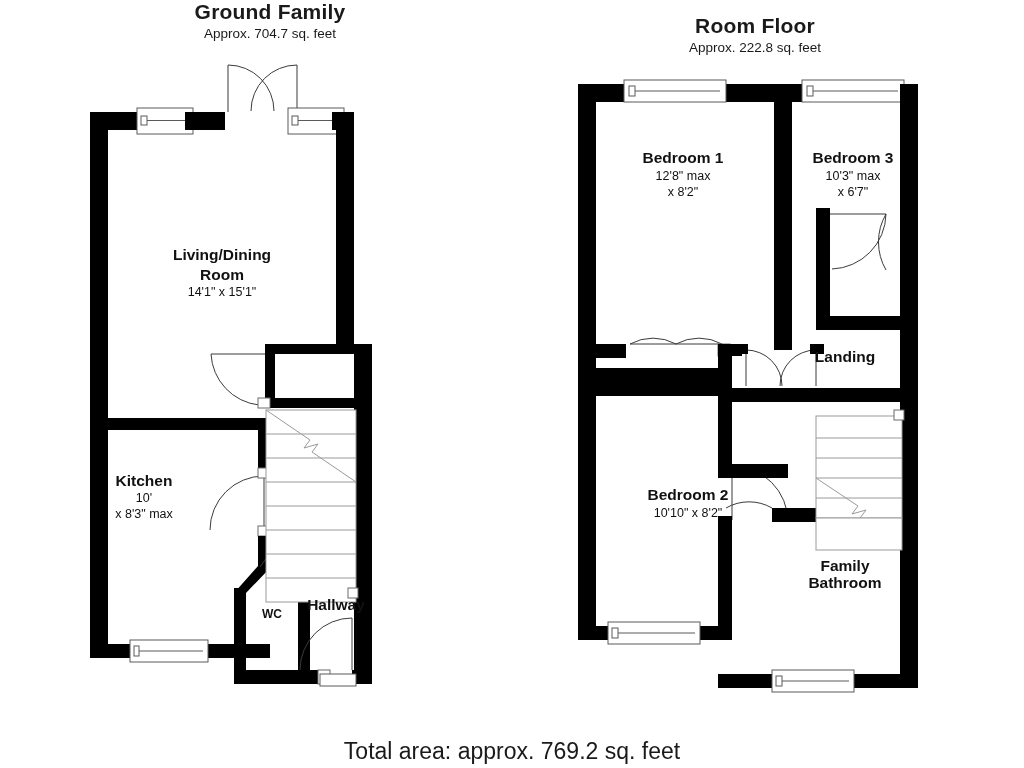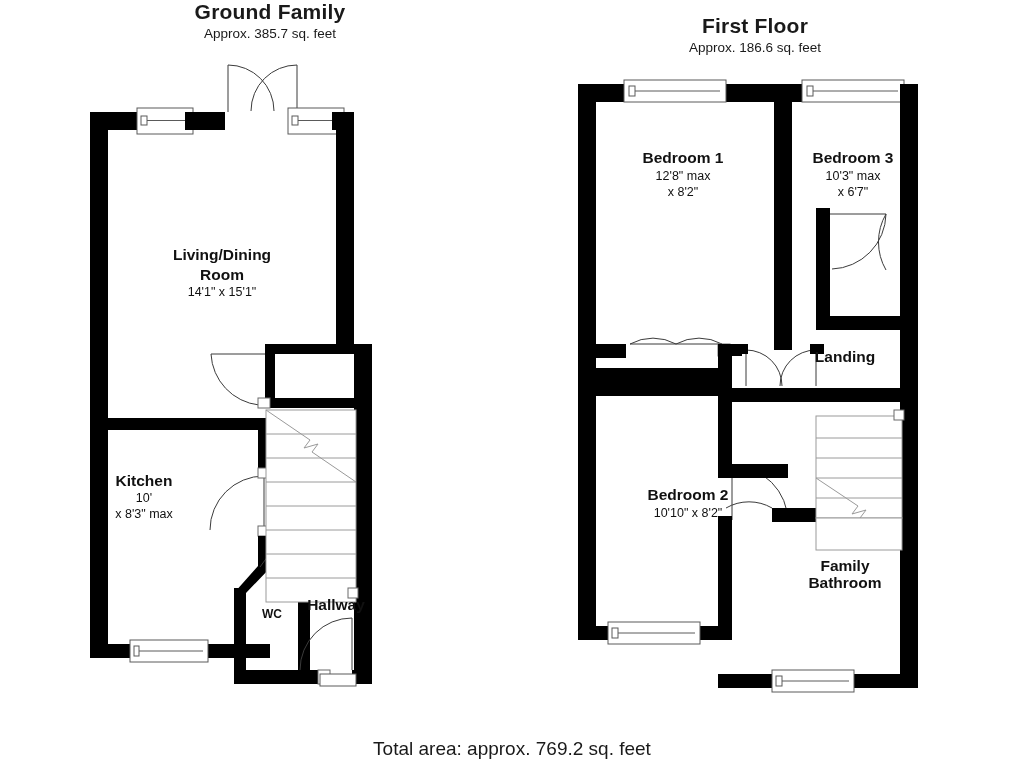--- a/index.html
+++ b/index.html
@@ -37,21 +37,21 @@
   #ground-sub   { left: 105px; top: 26px; width: 330px; }
   #first-title  { left: 590px; top: 14px; width: 330px; }
   #first-sub    { left: 590px; top: 40px; width: 330px; }
 
   .total-area {
     position: absolute;
     left: 0;
     top: 738px;
     width: 1024px;
     text-align: center;
-    font-size: 19px;
+    font-size: 23px;
     color: #1a1a1a;
   }
   svg { display: block; }
   .plan-svg {
     position: absolute;
     left: 0;
     top: 0;
   }
   text {
     font-family: "Liberation Sans", sans-serif;
@@ -103,24 +103,24 @@
     fill: none;
   }
   .jamb { fill: #ffffff; stroke: #6a6a6a; stroke-width: 1; }
 </style>
 </head>
 <body>
 
 <div class="page">
 
   <div class="floor-title" id="ground-title">Ground Family</div>
-  <div class="floor-sub" id="ground-sub">Approx. 385.7 sq. feet</div>
-
-  <div class="floor-title" id="first-title">First Floor</div>
-  <div class="floor-sub" id="first-sub">Approx. 186.6 sq. feet</div>
+  <div class="floor-sub" id="ground-sub">Approx. 704.7 sq. feet</div>
+
+  <div class="floor-title" id="first-title">Room Floor</div>
+  <div class="floor-sub" id="first-sub">Approx. 222.8 sq. feet</div>
 
   <svg class="plan-svg" id="ground-svg" width="520" height="720" viewBox="0 0 520 720" style="left:0px; top:48px;">
 
     <rect class="wall" x="90" y="64" width="95" height="18"></rect>
 
     <g>
       <rect class="win-frame" x="137" y="60" width="56" height="26"></rect>
       <line class="win-line" x1="142" y1="72.5" x2="188" y2="72.5"></line>
       <rect class="win-frame" x="141" y="68" width="6" height="9"></rect>
     </g>

